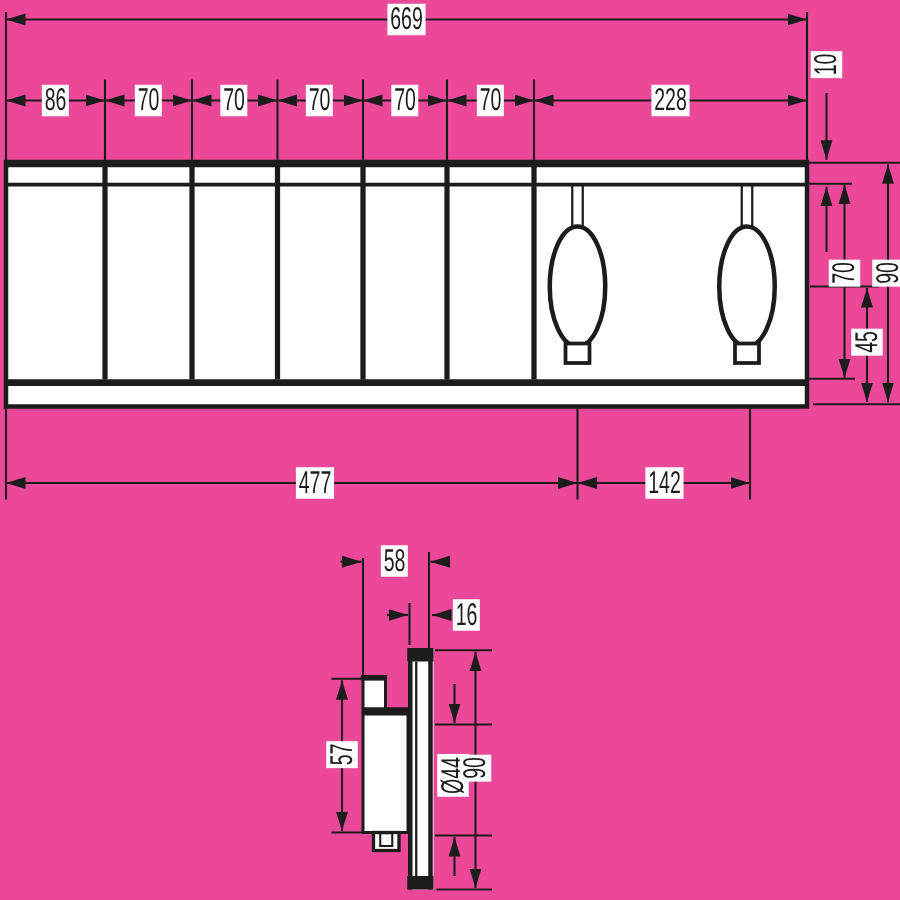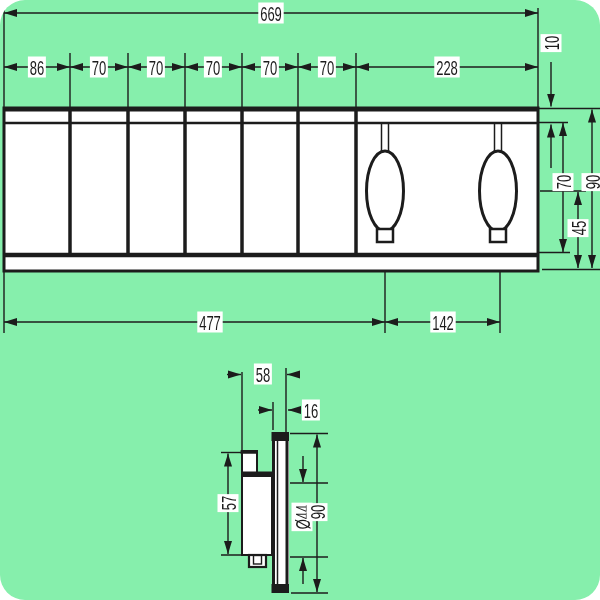--- a/index.html
+++ b/index.html
@@ -1,17 +1,17 @@
 <!DOCTYPE html>
 <html><head>
 <meta charset="utf-8">
 <style>
   html,body{margin:0;padding:0;background:#fff;}
-  #canvas{position:relative;width:600px;height:600px;background:#86efac;overflow:hidden;
-          font-family:"Liberation Sans",sans-serif;border-radius:25px;}
+  #canvas{position:relative;width:600px;height:600px;background:#ec4899;overflow:hidden;
+          font-family:"Liberation Sans",sans-serif;}
   svg{position:absolute;left:0;top:0;}
   .lbl{position:absolute;font-size:21px;line-height:1;color:#1c1c1c;background:#fff;
        padding:0 3px;white-space:nowrap;transform-origin:center;}
   .h{transform:translate(-50%,-50%) scale(0.62,1);}
   .v{transform:translate(-50%,-50%) rotate(-90deg) scale(0.62,1);}
 </style>
 </head>
 <body>
 
 <div id="canvas">

